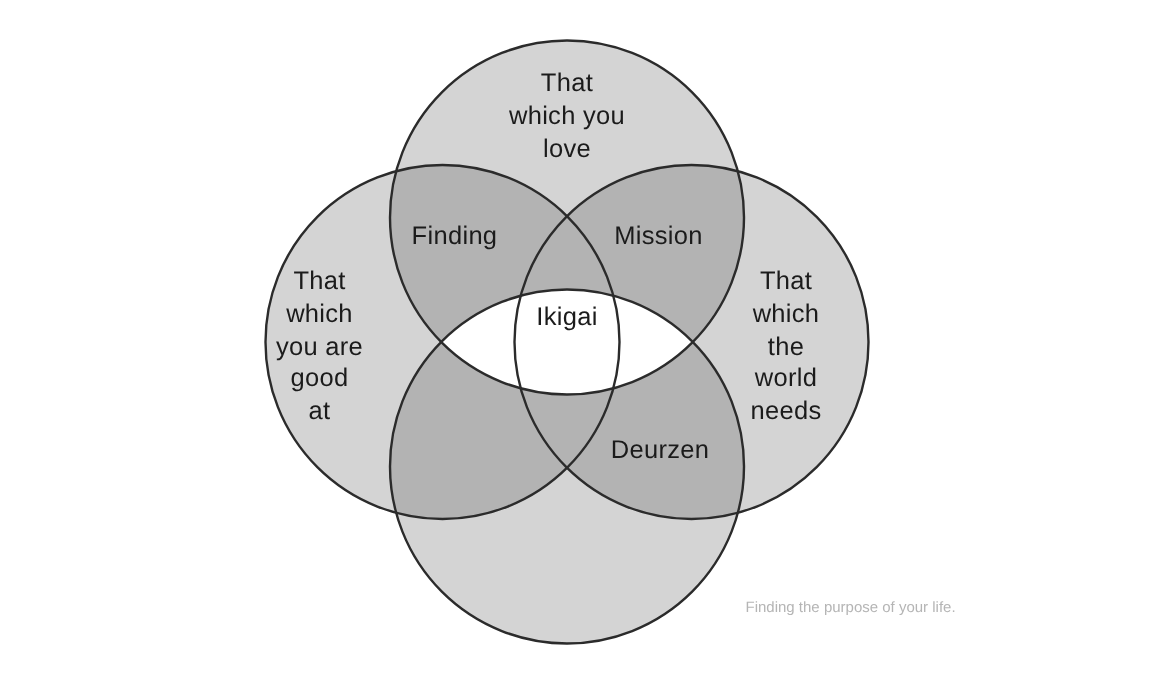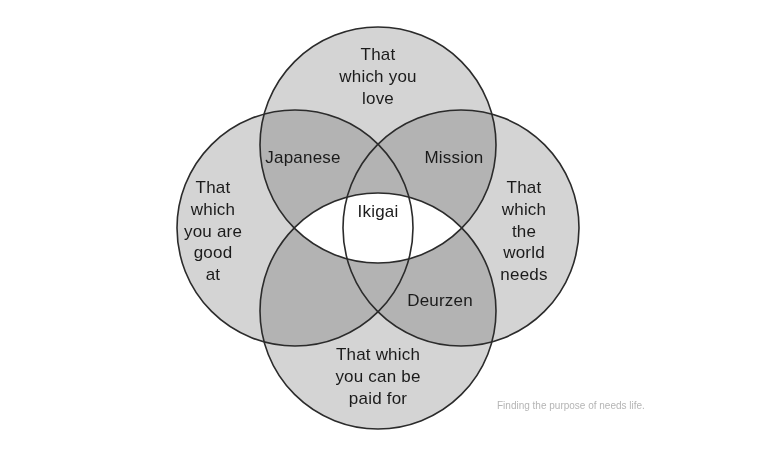--- a/index.html
+++ b/index.html
@@ -115,26 +115,23 @@
   <div class="lbl" style="left:213px; top:231px;">That
 which
 you are
 good
 at</div>
   <div class="lbl" style="left:524px; top:231px;">That
 which
 the
 world
 needs</div>
-  <div class="lbl" style="left:378px; top:377px;">That which
-you can be
-paid for</div>
 
-  <div class="lbl region" style="left:303px; top:158px;">Japanese</div>
-  <div class="lbl region" style="left:454px; top:158px;text-align:right;">Mission</div>
+  <div class="lbl region" style="left:303px; top:158px;">Finding</div>
+  <div class="lbl region" style="left:439px; top:158px;text-align:right;">Mission</div>
   <div class="lbl region" style="left:440px; top:301px;">Deurzen</div>
   <div class="lbl region" style="left:378px; top:212px;">Ikigai</div>
 
   <div class="caption">
-    <div>Finding the purpose of needs life.</div>
+    <div>Finding the purpose of your life.</div>
   </div>
 
 </div>
 
 </body></html>

